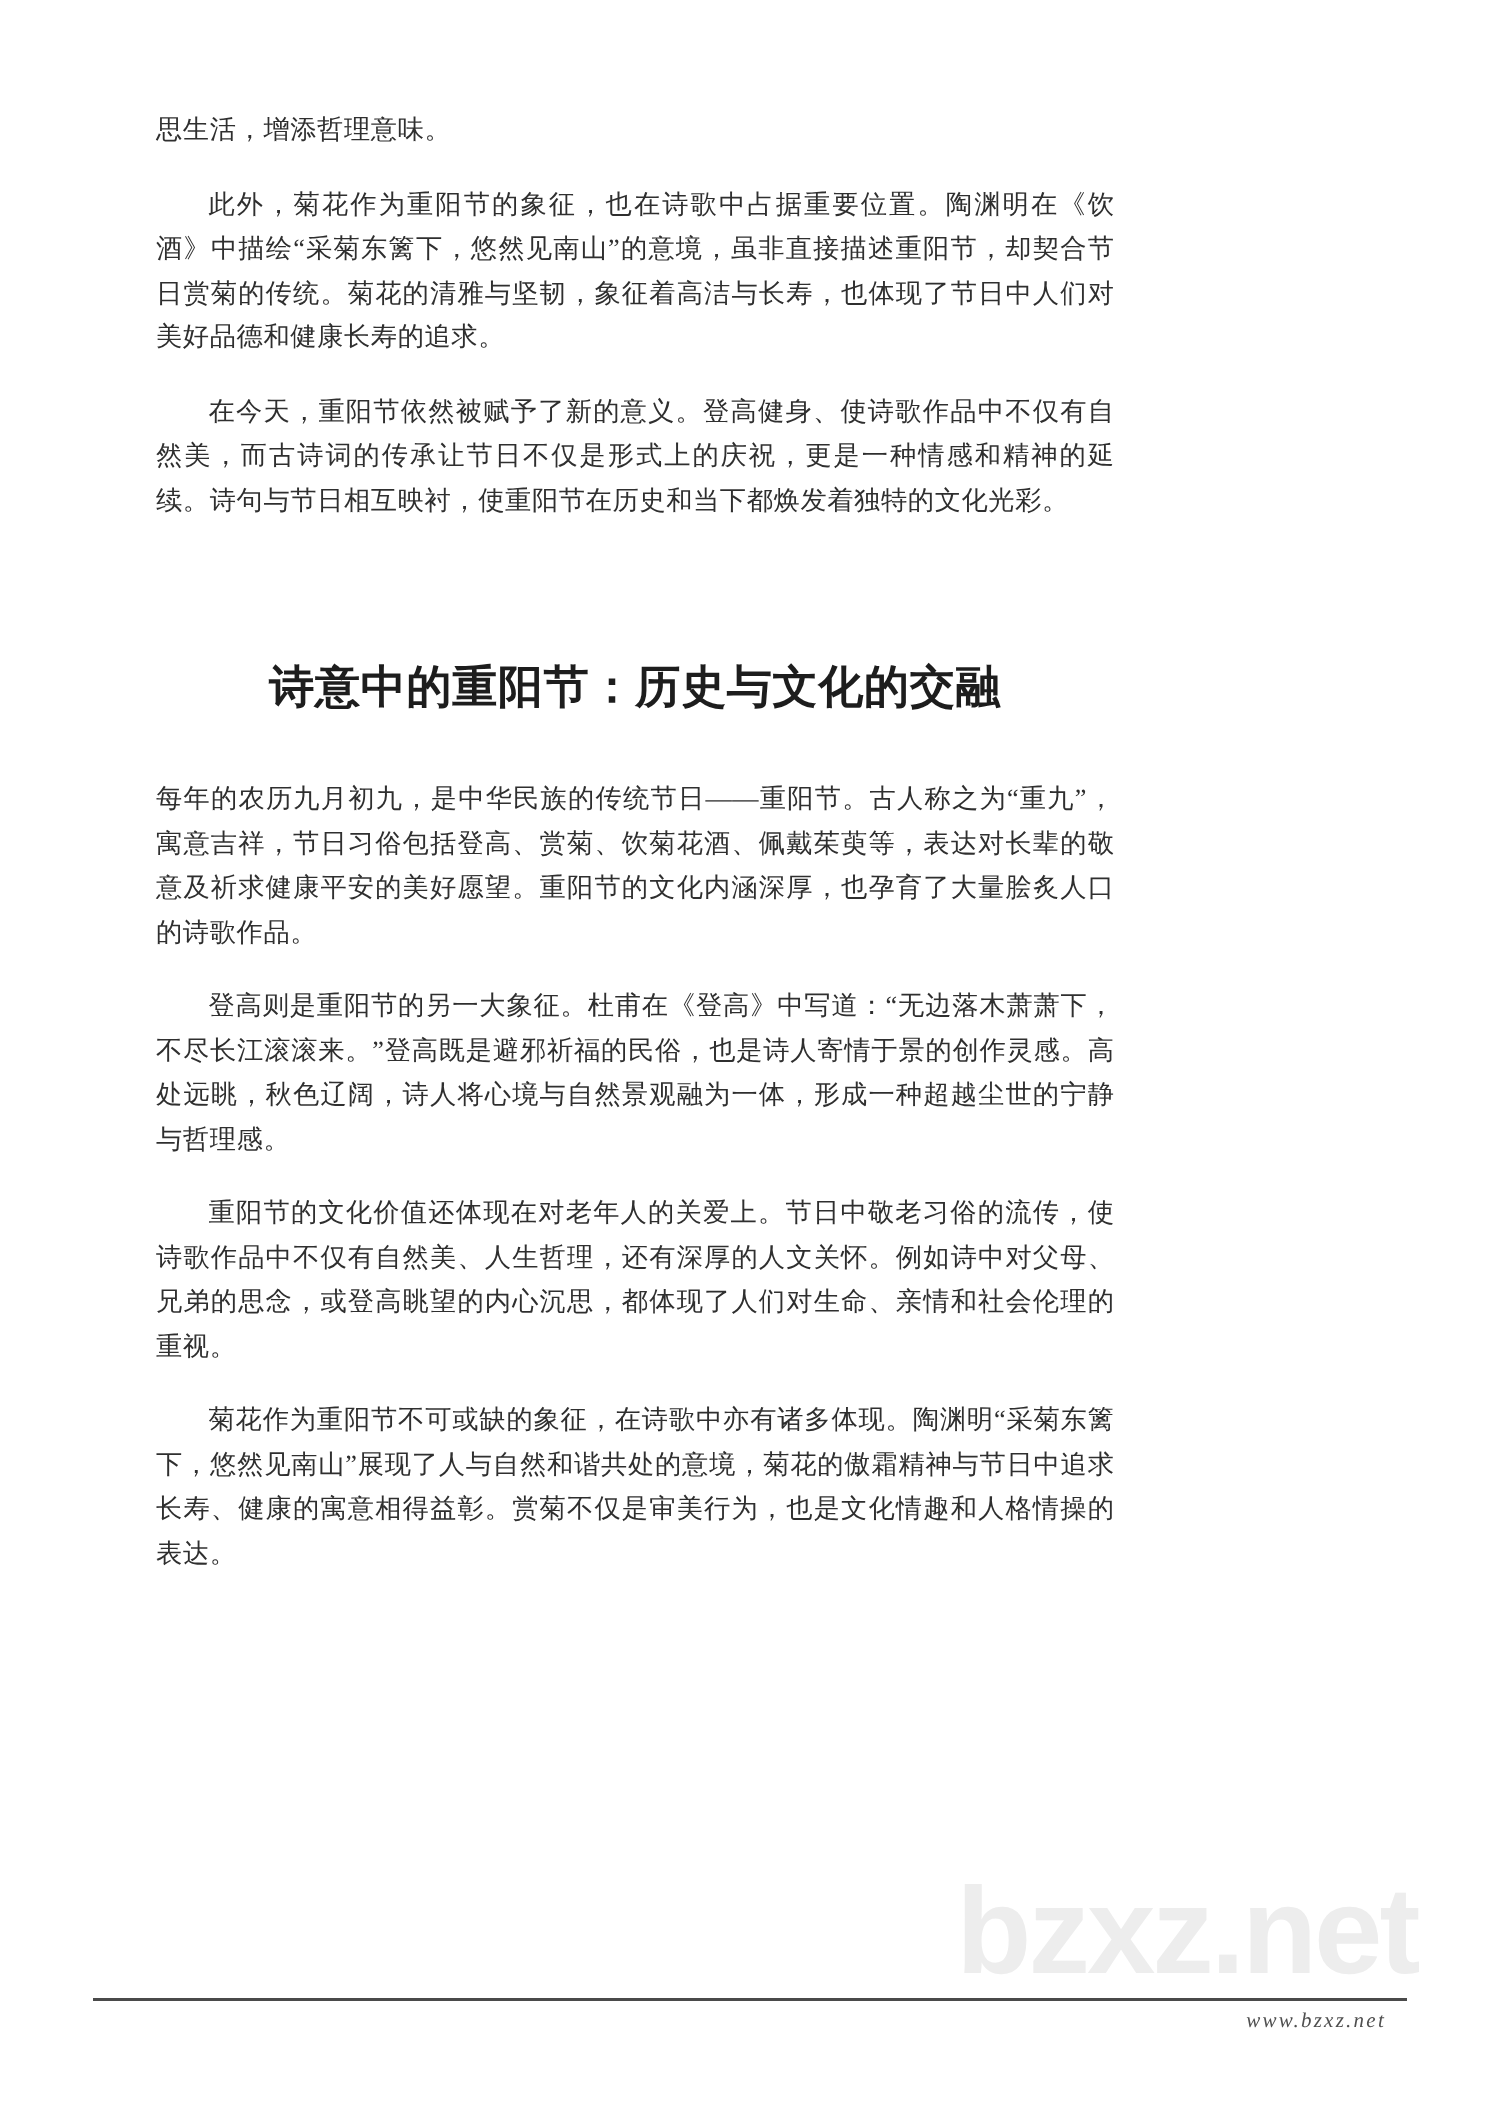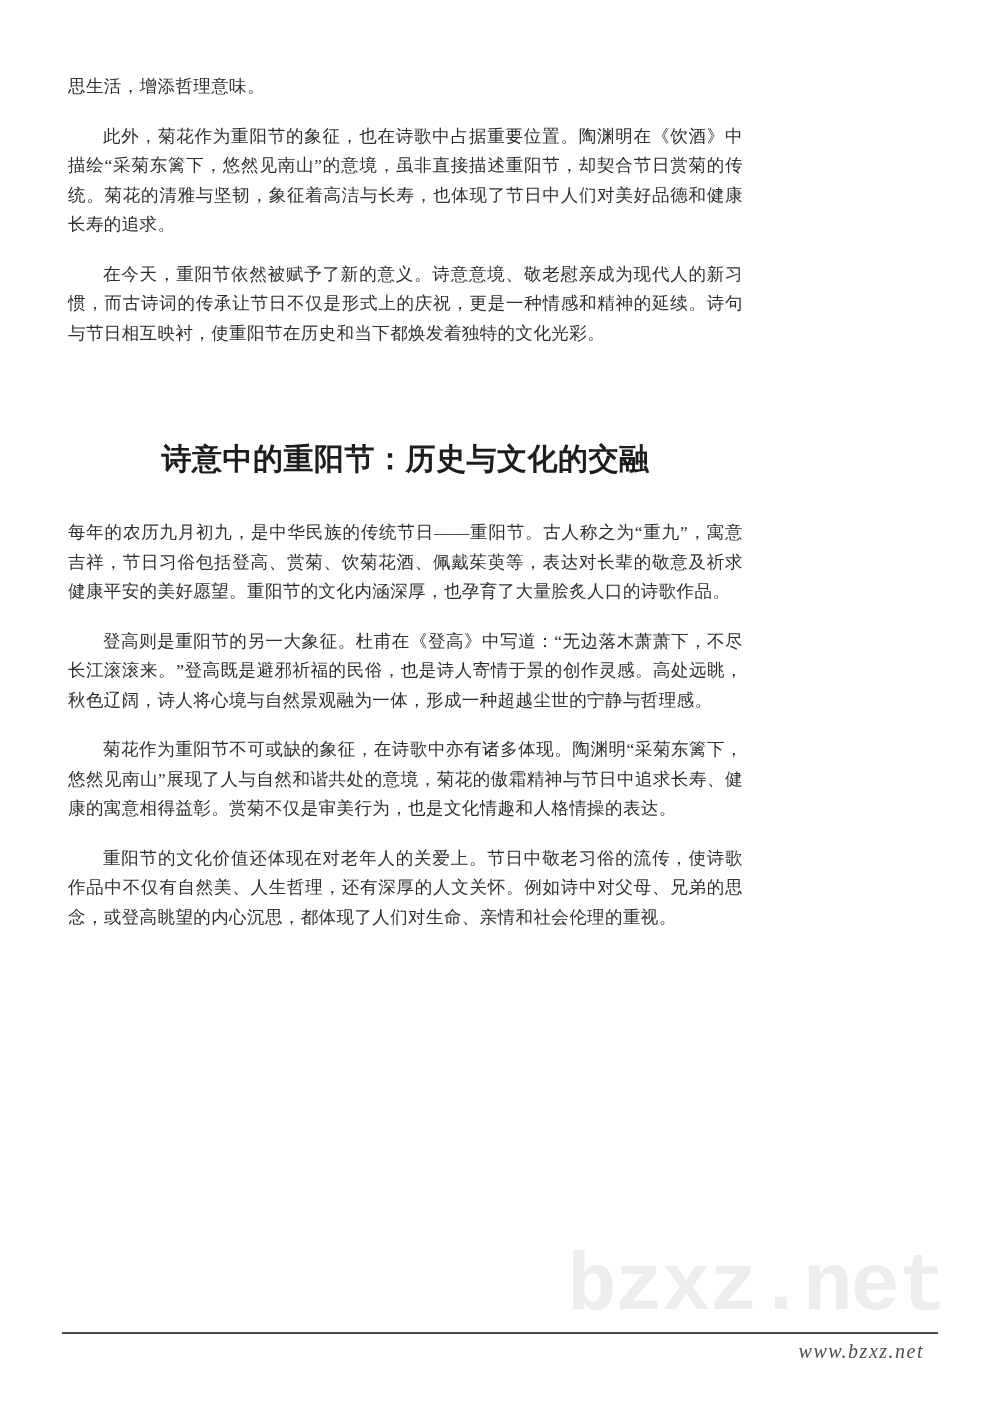--- a/index.html
+++ b/index.html
@@ -9,21 +9,21 @@
     height: 1404px;
     background: #ffffff;
     overflow: hidden;
     font-family: "Liberation Serif", "DejaVu Serif", serif;
     color: #2f2f2f;
   }
   .content {
     position: absolute;
     top: 0; left: 0;
     width: 801px;
-    padding: 72px 58px 0 68px;
+    padding: 72px 58px 0 104px;
     box-sizing: border-box;
   }
   .content p {
     margin: 0 0 20px 0;
     font-size: 17.5px;
     line-height: 29.5px;
     text-align: justify;
     letter-spacing: 0.4px;
   }
   .content p.indent { text-indent: 2em; }
@@ -33,21 +33,21 @@
     line-height: 42px;
     font-weight: bold;
     text-align: center;
     color: #1d1d1d;
     letter-spacing: 0.5px;
   }
   .watermark {
     position: absolute;
     top: 1247px;
     right: 48px;
-    font-family: Liberation Mono, monospace;
+    font-family: Liberation Sans, sans-serif;
     font-weight: bold;
     font-size: 82px;
     line-height: 82px;
     letter-spacing: -2px;
     color: #ededed;
     user-select: none;
     z-index: 0;
   }
   .footer {
     position: absolute;
@@ -56,52 +56,52 @@
     top: 1332px;
     border-top: 2px solid #4a4a4a;
     z-index: 1;
   }
   .footer-url {
     display: block;
     margin-top: 6px;
     padding-right: 14px;
     text-align: right;
     font-style: italic;
-    font-size: 20px;
+    font-size: 14px;
     letter-spacing: 1.5px;
     color: #4f4f4f;
     font-family: "Liberation Serif", "DejaVu Serif", serif;
   }
 </style>
 </head>
 <body>
 
 <div class="page">
 
   <div class="watermark">bzxz.net</div>
 
   <div class="content">
 
     <p>思生活，增添哲理意味。</p>
 
     <p class="indent">此外，菊花作为重阳节的象征，也在诗歌中占据重要位置。陶渊明在《饮酒》中描绘“采菊东篱下，悠然见南山”的意境，虽非直接描述重阳节，却契合节日赏菊的传统。菊花的清雅与坚韧，象征着高洁与长寿，也体现了节日中人们对美好品德和健康长寿的追求。</p>
 
 
-    <p class="indent">在今天，重阳节依然被赋予了新的意义。诗意意境、敬老慰亲成为现代人的新习惯，而古诗词的传承让节日不仅是形式上的庆祝，更是一种情感和精神的延续。诗句与节日相互映衬，使重阳节在历史和当下都焕发着独特的文化光彩。</p>
+    <p class="indent">在今天，重阳节依然被赋予了新的意义。登高健身、使诗歌作品中不仅有自然美，而古诗词的传承让节日不仅是形式上的庆祝，更是一种情感和精神的延续。诗句与节日相互映衬，使重阳节在历史和当下都焕发着独特的文化光彩。</p>
 
     <h1 class="doc-title">诗意中的重阳节：历史与文化的交融</h1>
 
     <p>每年的农历九月初九，是中华民族的传统节日——重阳节。古人称之为“重九”，寓意吉祥，节日习俗包括登高、赏菊、饮菊花酒、佩戴茱萸等，表达对长辈的敬意及祈求健康平安的美好愿望。重阳节的文化内涵深厚，也孕育了大量脍炙人口的诗歌作品。</p>
 
 
     <p class="indent">登高则是重阳节的另一大象征。杜甫在《登高》中写道：“无边落木萧萧下，不尽长江滚滚来。”登高既是避邪祈福的民俗，也是诗人寄情于景的创作灵感。高处远眺，秋色辽阔，诗人将心境与自然景观融为一体，形成一种超越尘世的宁静与哲理感。</p>
 
+    <p class="indent">重阳节的文化价值还体现在对老年人的关爱上。节日中敬老习俗的流传，使诗歌作品中不仅有自然美、人生哲理，还有深厚的人文关怀。例如诗中对父母、兄弟的思念，或登高眺望的内心沉思，都体现了人们对生命、亲情和社会伦理的重视。</p>
+
     <p class="indent">菊花作为重阳节不可或缺的象征，在诗歌中亦有诸多体现。陶渊明“采菊东篱下，悠然见南山”展现了人与自然和谐共处的意境，菊花的傲霜精神与节日中追求长寿、健康的寓意相得益彰。赏菊不仅是审美行为，也是文化情趣和人格情操的表达。</p>
-
-    <p class="indent">重阳节的文化价值还体现在对老年人的关爱上。节日中敬老习俗的流传，使诗歌作品中不仅有自然美、人生哲理，还有深厚的人文关怀。例如诗中对父母、兄弟的思念，或登高眺望的内心沉思，都体现了人们对生命、亲情和社会伦理的重视。</p>
 
 
   </div>
 
   <div class="footer">
     <span class="footer-url">www.bzxz.net</span>
   </div>
 
 </div>
 

